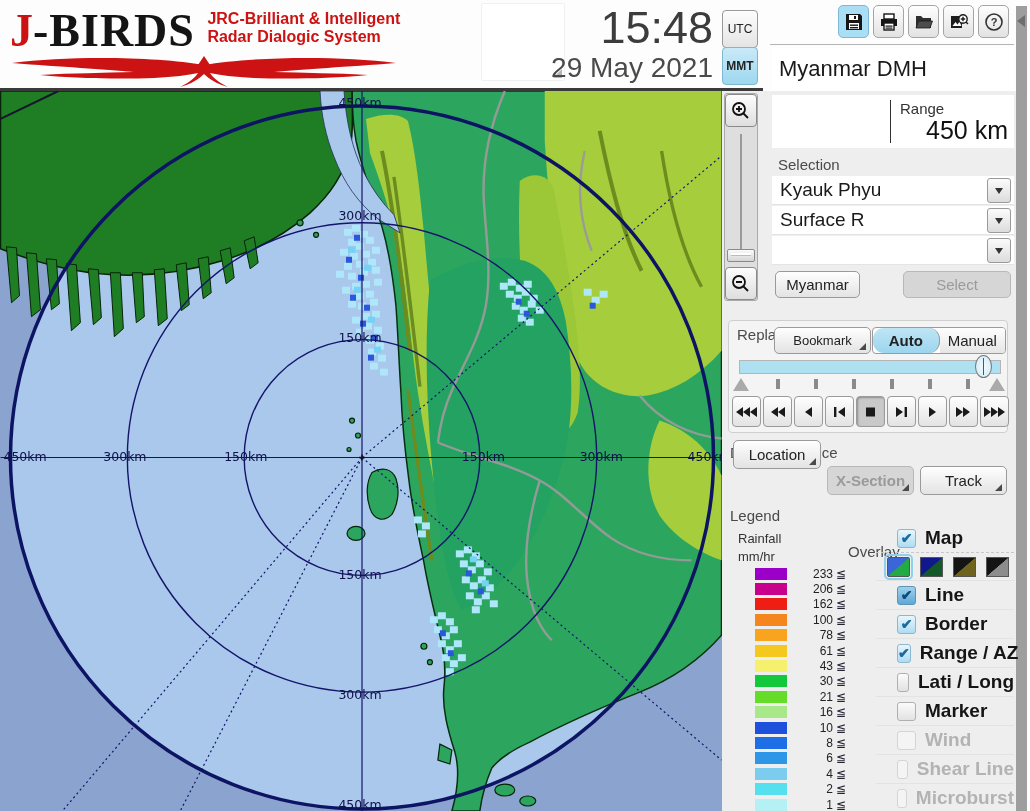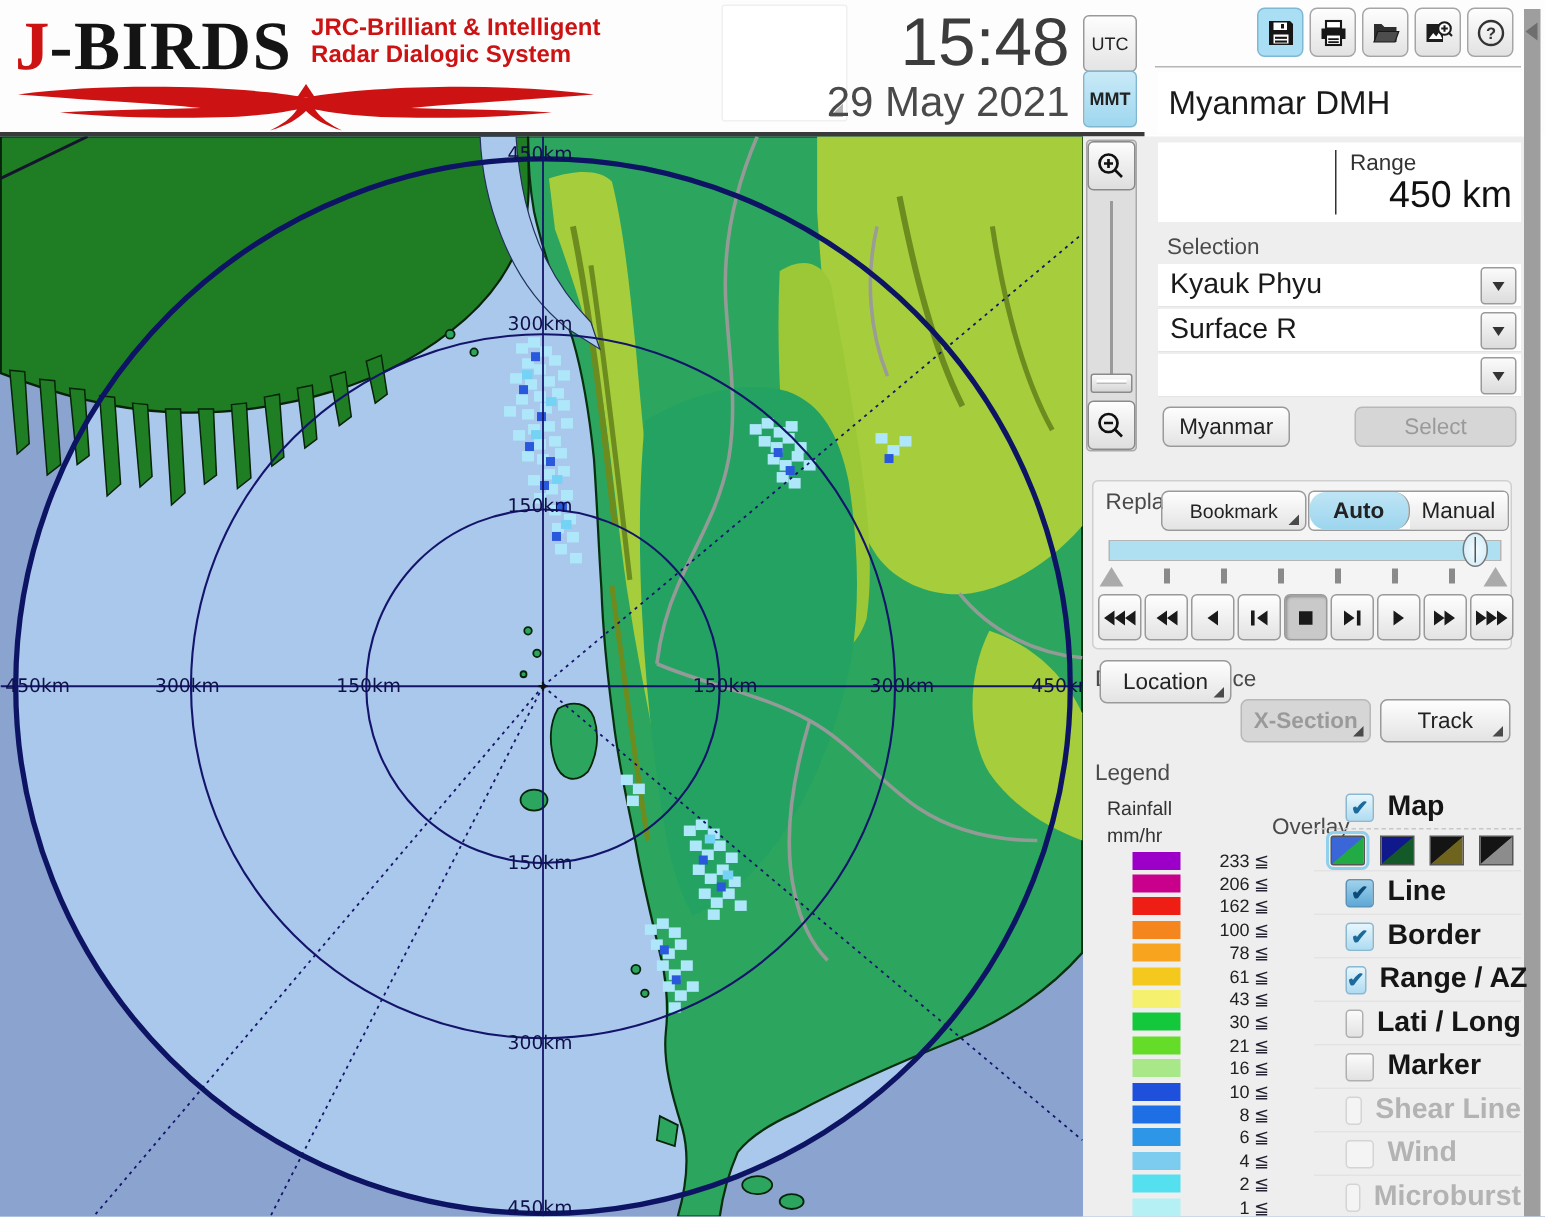--- a/index.html
+++ b/index.html
@@ -413,25 +413,25 @@
     <div class="ov-row">
       <span class="ov-cb cb-un"></span>
       <span class="ov-label">Lati / Long</span>
     </div>
     <div class="ov-row">
       <span class="ov-cb cb-un"></span>
       <span class="ov-label">Marker</span>
     </div>
     <div class="ov-row">
       <span class="ov-cb cb-dis"></span>
+      <span class="ov-label dis">Wind</span>
+    </div>
+    <div class="ov-row">
+      <span class="ov-cb cb-dis"></span>
       <span class="ov-label dis">Shear Line</span>
-    </div>
-    <div class="ov-row">
-      <span class="ov-cb cb-dis"></span>
-      <span class="ov-label dis">Wind</span>
     </div>
     <div class="ov-row">
       <span class="ov-cb cb-dis"></span>
       <span class="ov-label dis">Microburst</span>
     </div>
   </div>
 
 <div class="map-wrap">
 <svg width="722" height="720" viewBox="0 0 722 721">
 

